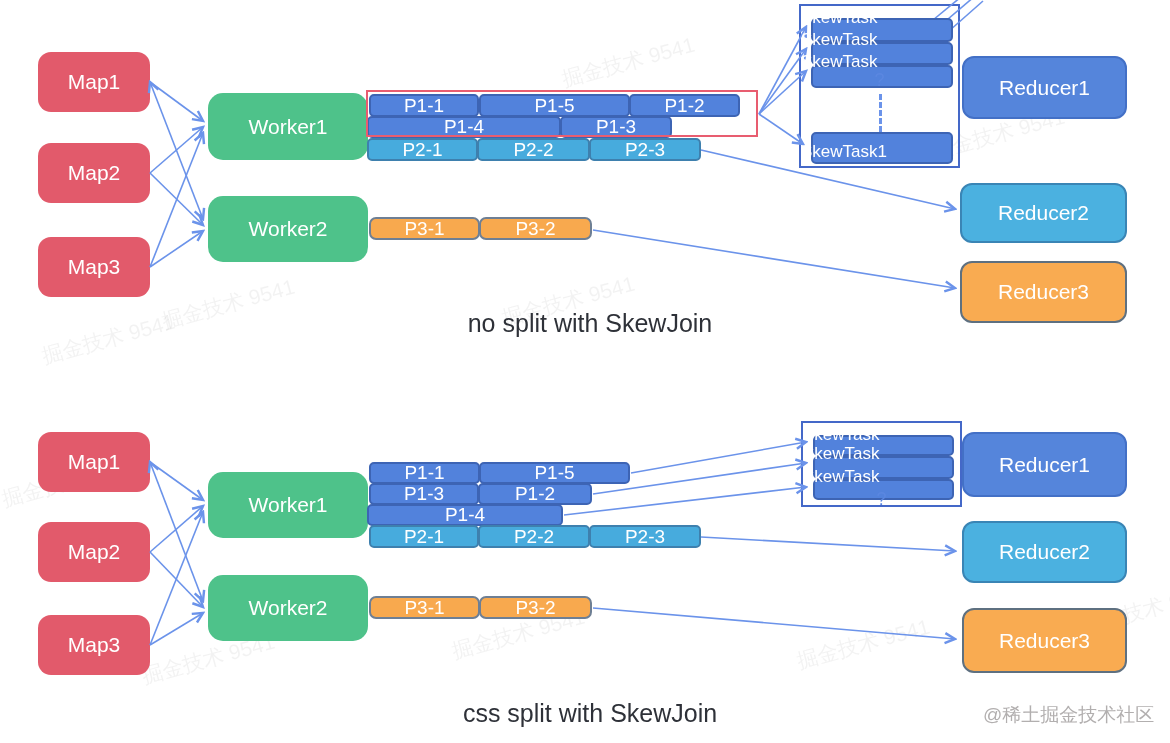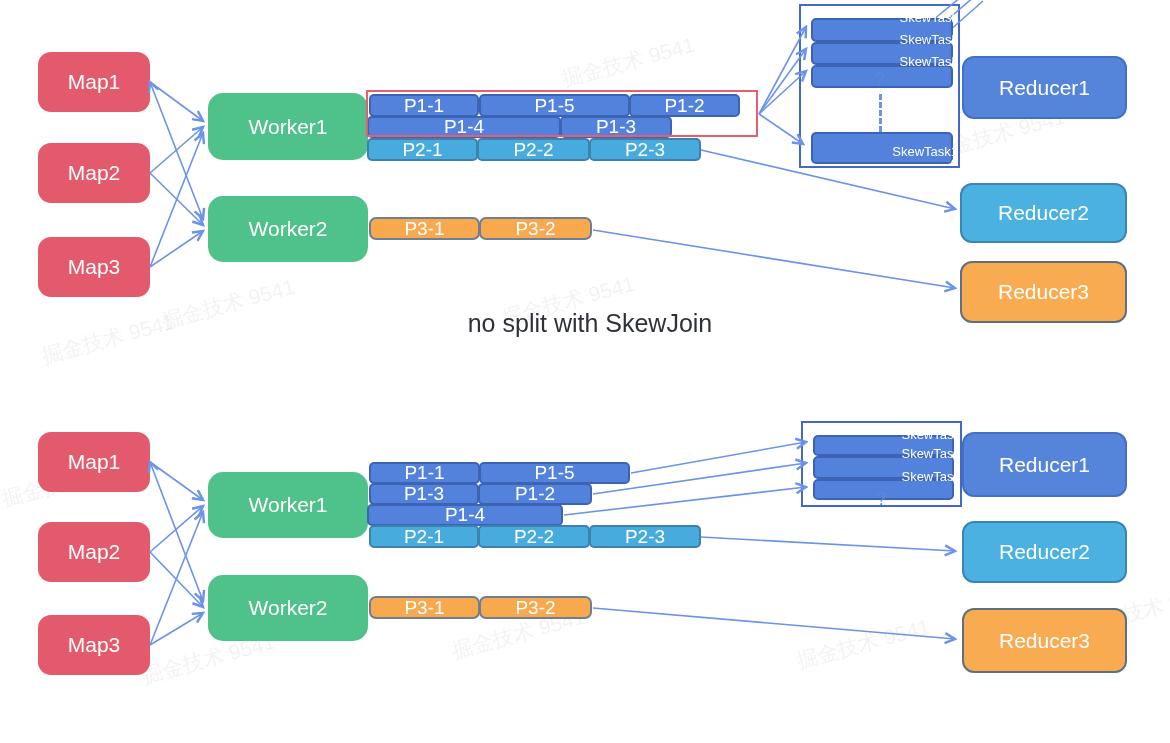--- a/index.html
+++ b/index.html
@@ -14,21 +14,21 @@
   .p2{background:#47abdd;border-color:#3e80ae;}
   .p3{background:#f8a94e;border-color:#6e7f94;border-radius:7px;}
   .reducer{border-radius:12px;font-size:21px;}
   .r1{background:#5585db;border:2px solid #4370c6;}
   .r2{background:#4bb1e0;border:2px solid #3a85b5;}
   .r3{background:#f9ab51;border:2px solid #5e7080;}
   .redbox{position:absolute;border:2px solid #e85d70;z-index:3;box-sizing:border-box;}
   .skewc{position:absolute;border:2px solid #4468c8;overflow:hidden;box-sizing:border-box;background:transparent;}
   .skewb{position:absolute;background:#5282dc;border:2px solid #3d64b4;border-radius:5px;box-sizing:border-box;z-index:2;}
   .skewt{position:absolute;left:0;width:100%;height:20px;line-height:20px;color:#fff;
-         font-size:13px;text-align:right;z-index:4;}
+         font-size:17px;text-align:left;z-index:4;}
   .skewq{position:absolute;left:0;width:100%;height:20px;line-height:20px;color:#5b87e0;
          font-size:18px;text-align:center;z-index:4;}
   .dash{position:absolute;border-left:3px dashed #6b93ea;width:0;z-index:1;}
   .caption{position:absolute;font-size:25px;color:#2e3138;text-align:center;}
   .badge{position:absolute;font-size:19px;color:#b2afaf;white-space:nowrap;}
   .wm{position:absolute;font-size:21px;color:#303030;opacity:0.055;transform:rotate(-15deg);
       white-space:nowrap;pointer-events:none;}
   .arrows{position:absolute;left:0;top:0;z-index:1;}
 </style>
 </head>
@@ -158,14 +158,16 @@
     <div class="skewt" style="top:2px">SkewTask</div>
     <div class="skewt" style="top:21px">SkewTask</div>
     <div class="skewt" style="top:44px">SkewTask</div>
     <div class="skewq" style="top:66px">?</div>
   </div>
 
   <div class="bx reducer r1" style="left:962px;top:432px;width:165px;height:65px">Reducer1</div>
   <div class="bx reducer r2" style="left:962px;top:521px;width:165px;height:62px">Reducer2</div>
   <div class="bx reducer r3" style="left:962px;top:608px;width:165px;height:65px">Reducer3</div>
 
+  <div class="caption" style="left:300px;top:699px;width:580px">css split with SkewJoin</div>
 
+  <div class="badge" style="left:983px;top:702px">@稀土掘金技术社区</div>
 </div>
 
 </body></html>

